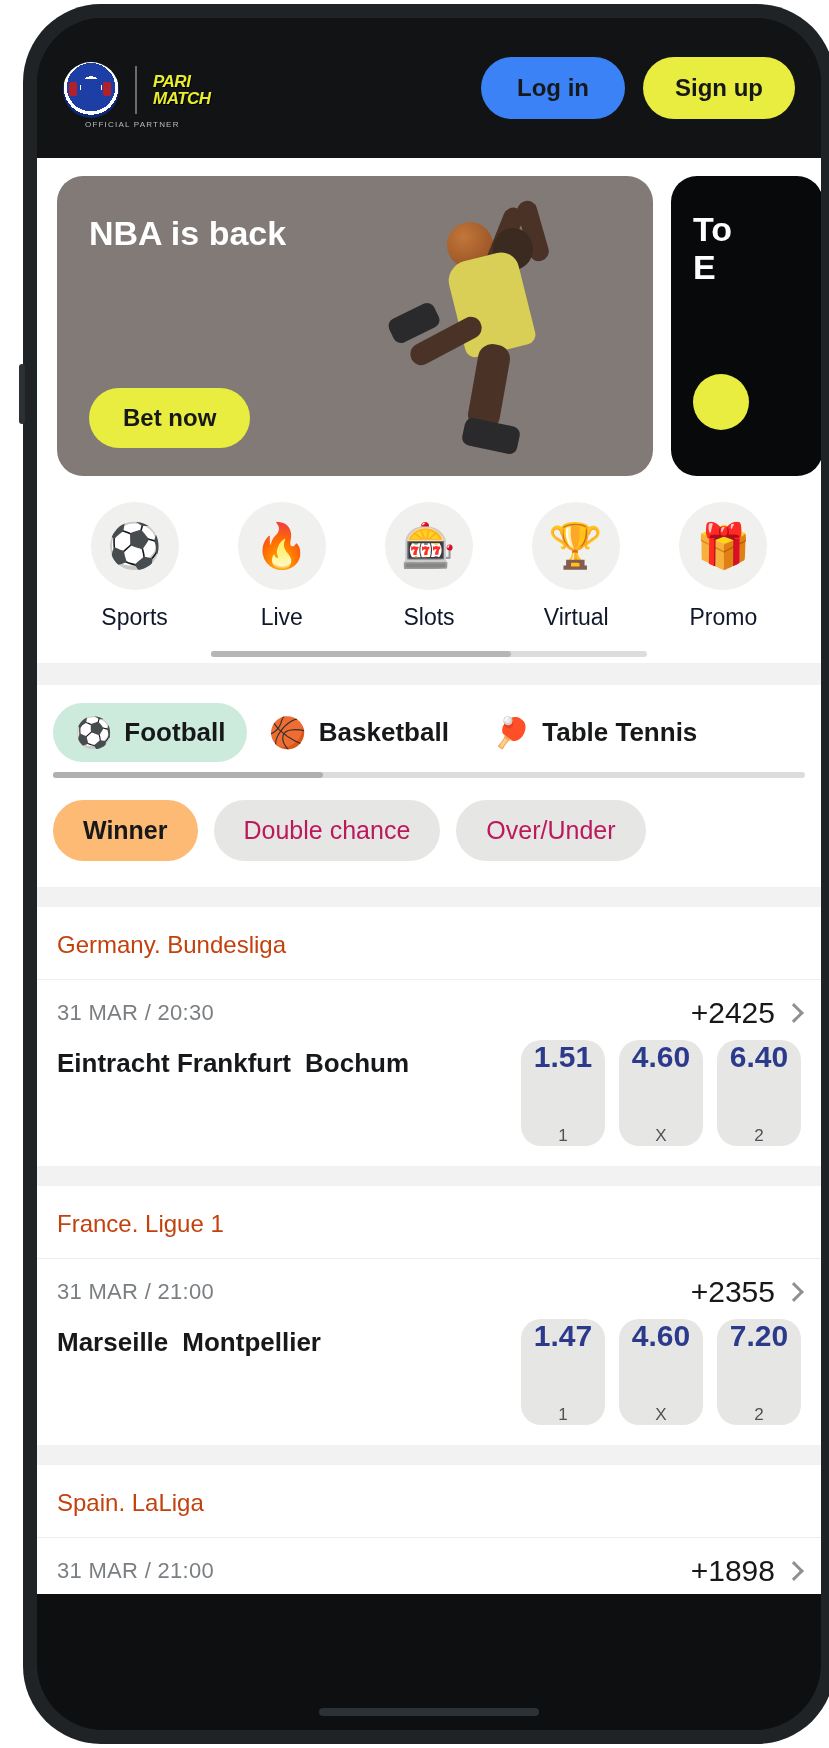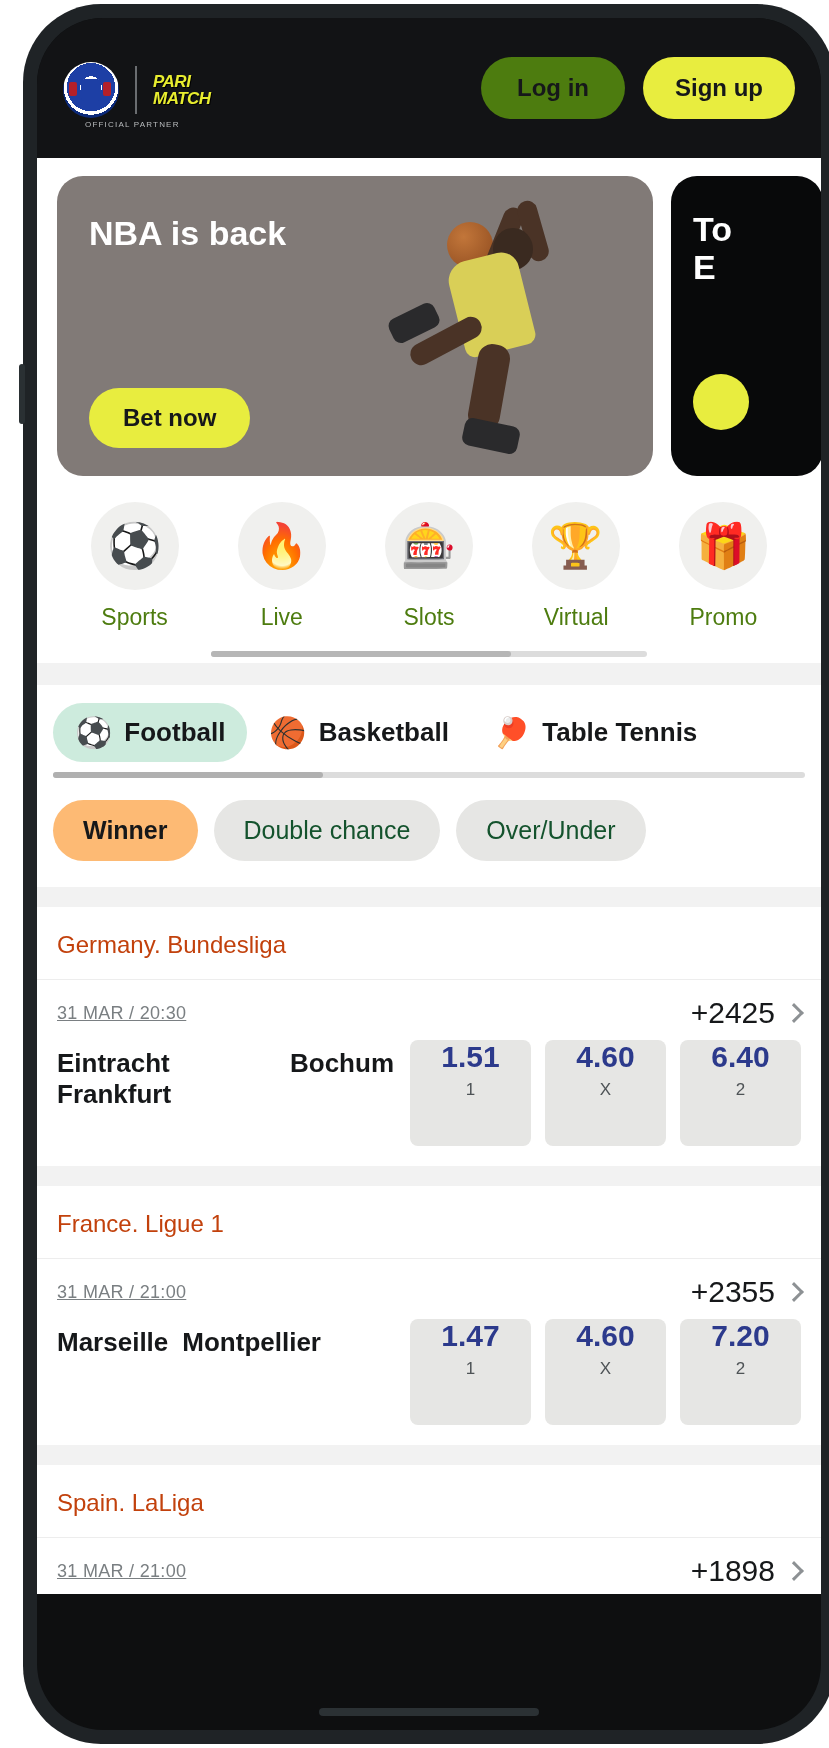--- a/index.html
+++ b/index.html
@@ -76,21 +76,21 @@
     font-size:17px; line-height:17px; letter-spacing:-0.5px;
     text-shadow:1px 1px 0 #000;
   }
   .pm-logo span { display:block; }
   .official-partner {
     position:absolute; left:22px; top:62px;
     color:#b9bcbe; font-size:8px; letter-spacing:1.2px; white-space:nowrap;
   }
   .hdr-actions { margin-left:auto; display:flex; align-items:center; gap:18px; }
   .btn-login {
-    background:#4d7c0f; color:#16181a; border:none;
+    background:#3b82f6; color:#16181a; border:none;
     border-radius:40px; padding:17px 36px;
     font-size:24px; font-weight:bold; font-family:"Liberation Sans", sans-serif;
     cursor:pointer;
   }
   .btn-signup {
     background:#e8ed3f; color:#16181a; border:none;
     border-radius:40px; padding:17px 32px;
     font-size:24px; font-weight:bold; font-family:"Liberation Sans", sans-serif;
     cursor:pointer;
   }
@@ -173,21 +173,21 @@
 
   
   .cats { background:#ffffff; padding:26px 0 6px 0; }
   .cats-row { display:flex; padding:0 24px; }
   .cat { flex:1; display:flex; flex-direction:column; align-items:center; gap:14px; cursor:pointer; }
   .cat-circle {
     width:88px; height:88px; border-radius:50%;
     background:#f0f0ee; display:flex; align-items:center; justify-content:center;
     font-size:44px; line-height:1;
   }
-  .cat-label { font-size:23px; color:#4d7c0f; }
+  .cat-label { font-size:23px; color:#0f172a; }
   .cats-scrollbar {
     margin:20px auto 0 auto; width:436px; height:6px;
     background:#dcdcdc; border-radius:3px; position:relative;
   }
   .cats-scrollbar::after {
     content:""; position:absolute; left:0; top:0; width:300px; height:6px;
     background:#b6b6b6; border-radius:3px;
   }
 
   
@@ -210,47 +210,47 @@
   }
   .tabs-scrollbar::after {
     content:""; position:absolute; left:0; top:0; width:270px; height:6px;
     background:#b0b0b0; border-radius:3px;
   }
   .bet-types {
     display:flex; gap:16px; padding:22px 16px 26px 16px; overflow:hidden;
   }
   .bet-chip {
     padding:16px 30px; border-radius:36px;
-    background:#e6e6e4; color:#14532d; font-size:25px;
+    background:#e6e6e4; color:#be185d; font-size:25px;
     white-space:nowrap; cursor:pointer; flex:none;
   }
   .bet-chip.active { background:#fdba74; color:#16181a; font-weight:bold; }
 
   
   .league-group { background:#ffffff; margin-top:20px; }
   .league-title {
     font-size:24px; color:#c2410c; padding:24px 20px 20px 20px;
     border-bottom:1px solid #ededed;
   }
   .match { padding:16px 20px 20px 20px; }
   .match-top { display:flex; align-items:center; justify-content:space-between; }
-  .match-time { font-size:18px; color:#7a7f82; letter-spacing:0.3px;text-decoration:underline; }
+  .match-time { font-size:22px; color:#7a7f82; letter-spacing:0.3px; }
   .match-more { display:flex; align-items:center; gap:12px; }
   .match-count { font-size:30px; color:#16181a; }
   .chev {
     width:14px; height:14px; border-top:3px solid #8d9194; border-right:3px solid #8d9194;
     transform:rotate(45deg);
   }
   .match-body { display:flex; align-items:flex-start; gap:16px; margin-top:10px; }
   .teams { flex:1; display:flex; flex-direction:row; gap:14px; padding-top:8px; }
   .team { font-size:26px; font-weight:bold; color:#16181a; }
   .odds { display:flex; gap:14px; }
   .odd {
-    width:121px; height:106px; background:#e6e6e4; border-radius:8px;
-    display:flex; flex-direction:column; align-items:center; justify-content:flex-start;
+    width:84px; height:106px; background:#e6e6e4; border-radius:20px;
+    display:flex; flex-direction:column; align-items:center; justify-content:space-between;
     gap:6px; cursor:pointer;
   }
   .odd-val { font-size:30px; font-weight:bold; color:#2c3a8c; }
   .odd-key { font-size:17px; color:#4e5356; }
 
   .home-indicator {
     position:absolute; left:50%; bottom:14px; transform:translateX(-50%);
     width:220px; height:8px; border-radius:4px; background:#2b3134;
   }
 </style>

